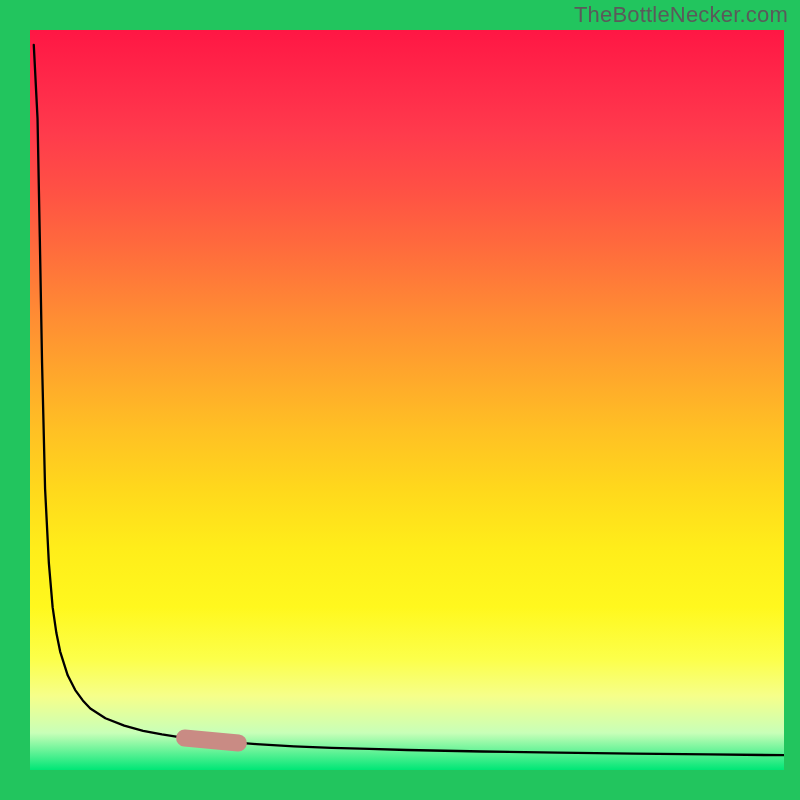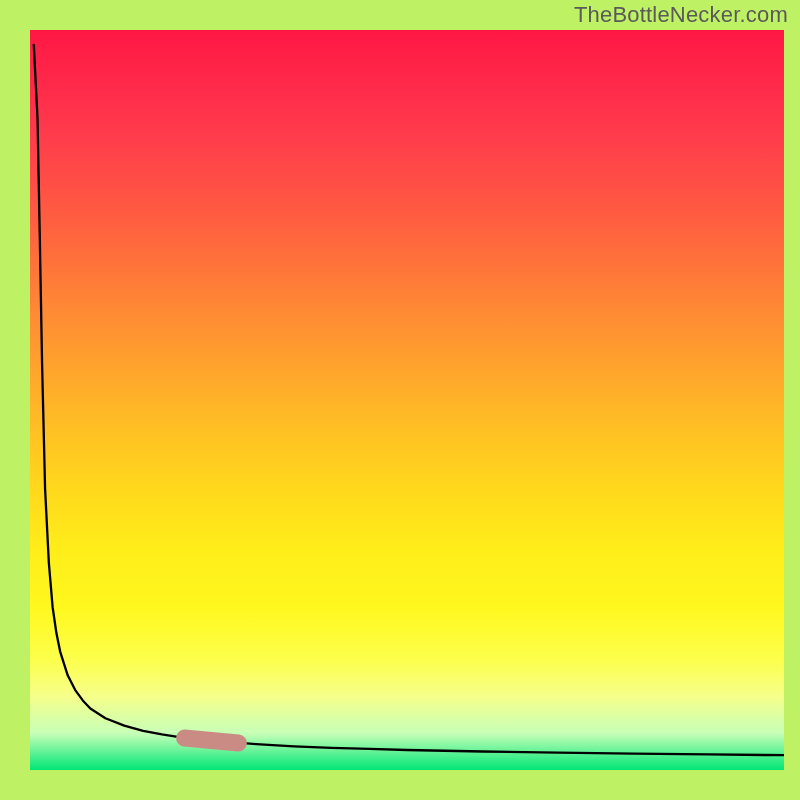--- a/index.html
+++ b/index.html
@@ -1,21 +1,21 @@
 <!DOCTYPE html>
 <html><head>
 <meta charset="utf-8">
 <style>
   * { margin: 0; padding: 0; box-sizing: border-box; }
   html, body { width: 800px; height: 800px; overflow: hidden; background: #fff; }
   .chart-container {
     position: relative;
     width: 800px;
     height: 800px;
-    background: #bef264;
+    background: #22c55e;
   }
   .plot-area {
     position: absolute;
     left: 30px;
     top: 30px;
     width: 754px;
     height: 740px;
     background: linear-gradient(to bottom,
       #ff1744 0%,
       #ff2b4a 8%,

